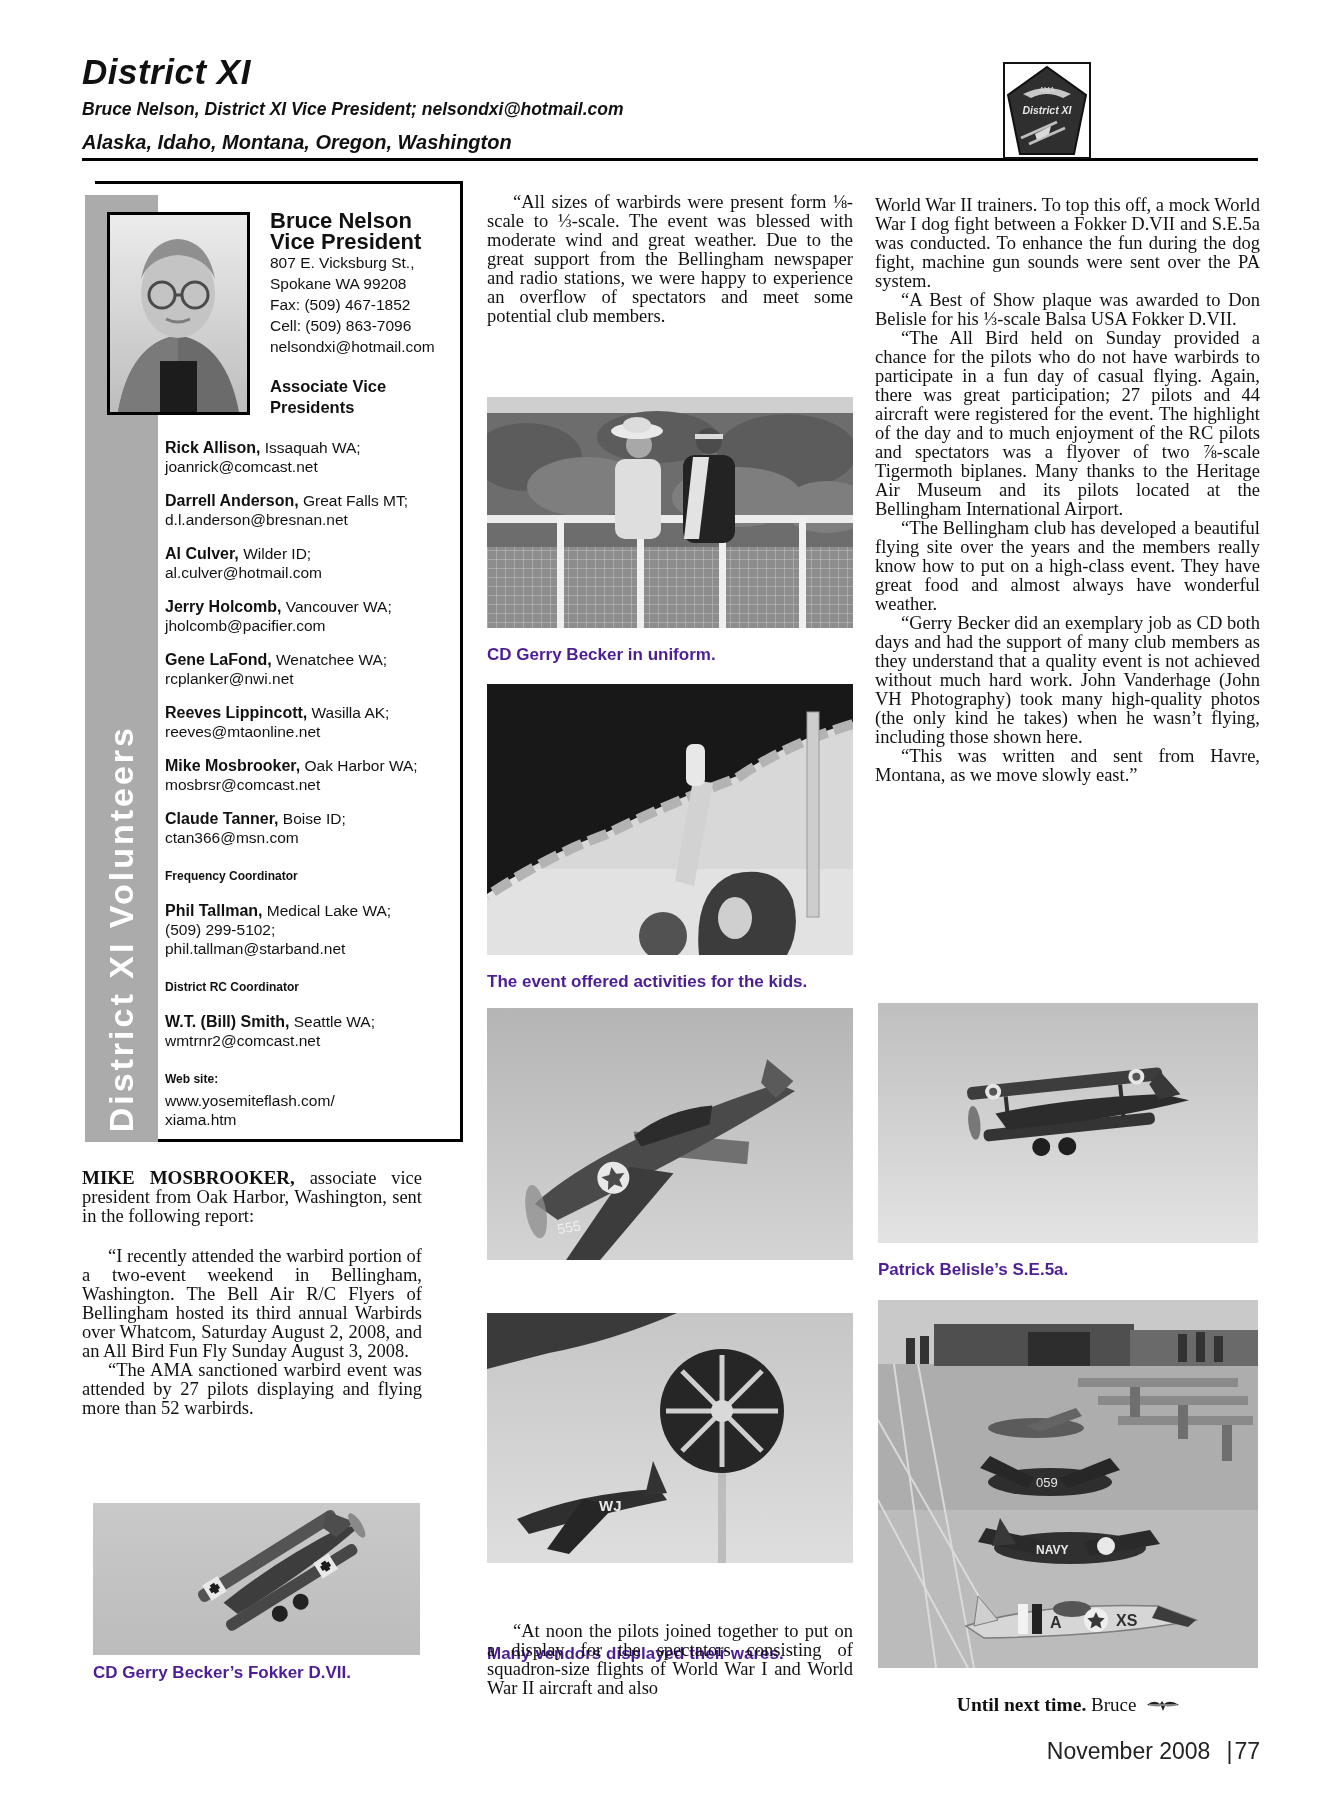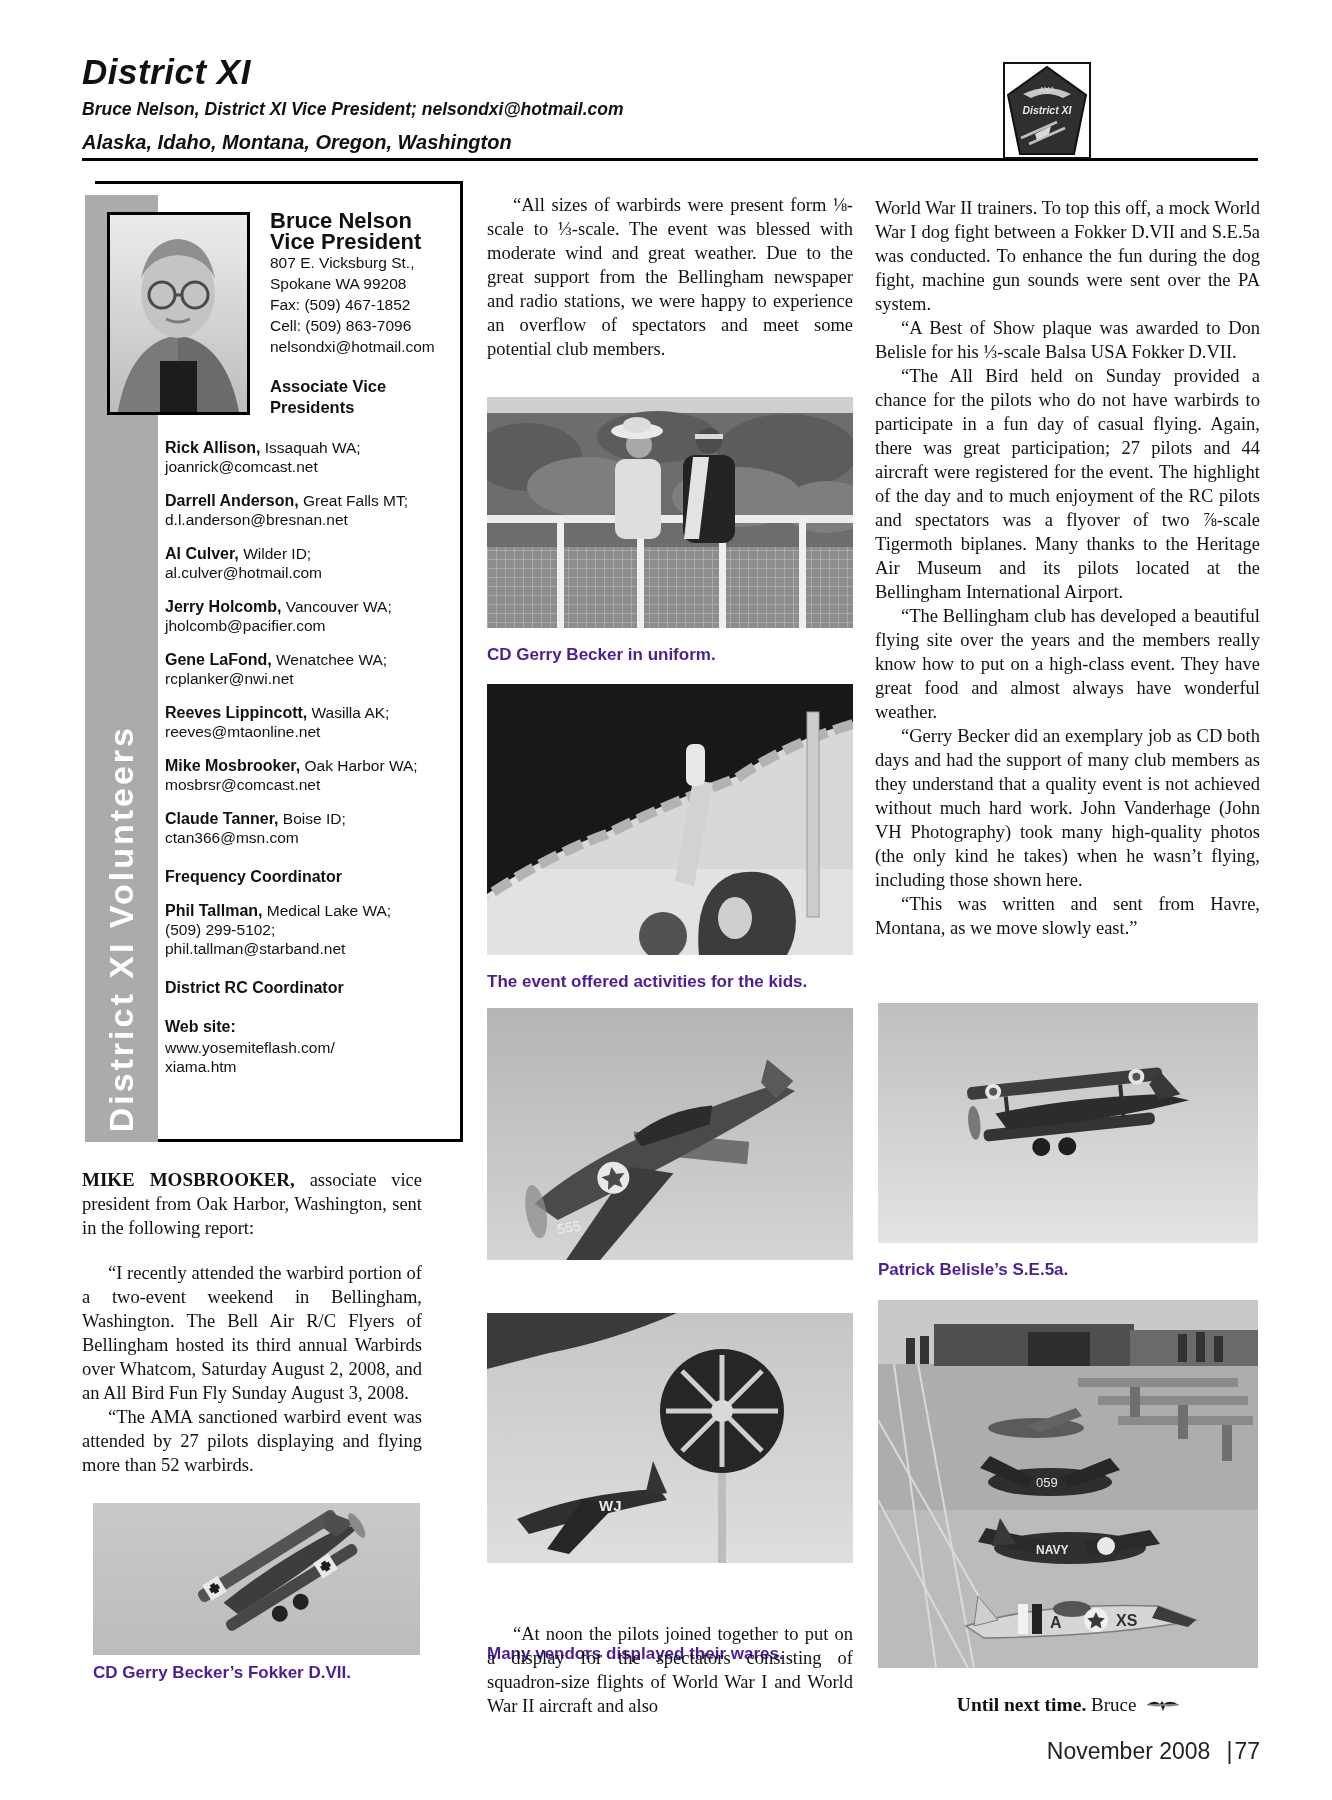--- a/index.html
+++ b/index.html
@@ -31,24 +31,24 @@
   .officer{position:absolute;left:270px;top:210px;width:182px;font-family:"Liberation Sans",sans-serif;
            font-size:15.5px;line-height:21px;}
   .officer .b{font-weight:bold;font-size:22px;}
   .avp-head{position:absolute;left:270px;top:376px;width:175px;font-family:"Liberation Sans",sans-serif;
             font-weight:bold;font-size:16.5px;line-height:21px;}
   .sb-entries{position:absolute;left:165px;top:438px;width:288px;font-family:"Liberation Sans",sans-serif;
               font-size:15.5px;line-height:19px;}
   .entry{margin:0 0 15px 0;}
   .entry .nm{font-weight:bold;font-size:16px;}
   .entry .ct{display:block;}
-  .entry-head{font-family:"Liberation Sans",sans-serif;font-weight:bold;font-size:16px;margin:20px 0 15px 0;}
+  .entry-head{font-family:"Liberation Sans",sans-serif;font-weight:bold;font-size:12px;margin:20px 0 15px 0;}
 
   
-  .col{position:absolute;text-align:justify;font-size:18.5px;line-height:24px;}
+  .col{position:absolute;text-align:justify;font-size:18.5px;line-height:19px;}
   .col p{margin:0;}
   .col p.q{text-indent:26px;}
   .lead{margin:0 0 21px 0 !important;}
   .lead b{font-size:19px;}
 
   
   .photo{position:absolute;background:#c9c9c9;overflow:hidden;}
   .photo svg{display:block;width:100%;height:100%;}
   .caption{position:absolute;font-family:"Liberation Sans",sans-serif;font-weight:bold;font-size:17px;color:#4c1d95;}
 
@@ -128,20 +128,21 @@
     <p class="entry"><span class="nm">Jerry Holcomb,</span> <span>Vancouver WA;</span><span class="ct">jholcomb@pacifier.com</span></p>
     <p class="entry"><span class="nm">Gene LaFond,</span> <span>Wenatchee WA;</span><span class="ct">rcplanker@nwi.net</span></p>
     <p class="entry"><span class="nm">Reeves Lippincott,</span> <span>Wasilla AK;</span><span class="ct">reeves@mtaonline.net</span></p>
     <p class="entry"><span class="nm">Mike Mosbrooker,</span> <span>Oak Harbor WA;</span><span class="ct">mosbrsr@comcast.net</span></p>
     <p class="entry"><span class="nm">Claude Tanner,</span> <span>Boise ID;</span><span class="ct">ctan366@msn.com</span></p>
 
     <div class="entry-head">Frequency Coordinator</div>
     <p class="entry"><span class="nm">Phil Tallman,</span> <span>Medical Lake WA;</span><span class="ct">(509) 299-5102;</span><span class="ct">phil.tallman@starband.net</span></p>
 
     <div class="entry-head">District RC Coordinator</div>
+    <p class="entry"><span class="nm">W.T. (Bill) Smith,</span> <span>Seattle WA;</span><span class="ct">wmtrnr2@comcast.net</span></p>
 
     <div class="entry-head" style="margin-bottom:2px;">Web site:</div>
     <p class="entry">
         <span class="ct">www.yosemiteflash.com/</span>
         <span class="ct">xiama.htm</span>
       </p>
   </div>
 
   <div class="col" style="left:82px;top:1168px;width:340px;">
     <p class="lead"><b>MIKE MOSBROOKER,</b><span> associate vice president from Oak Harbor, Washington, sent in the following report:</span></p>

